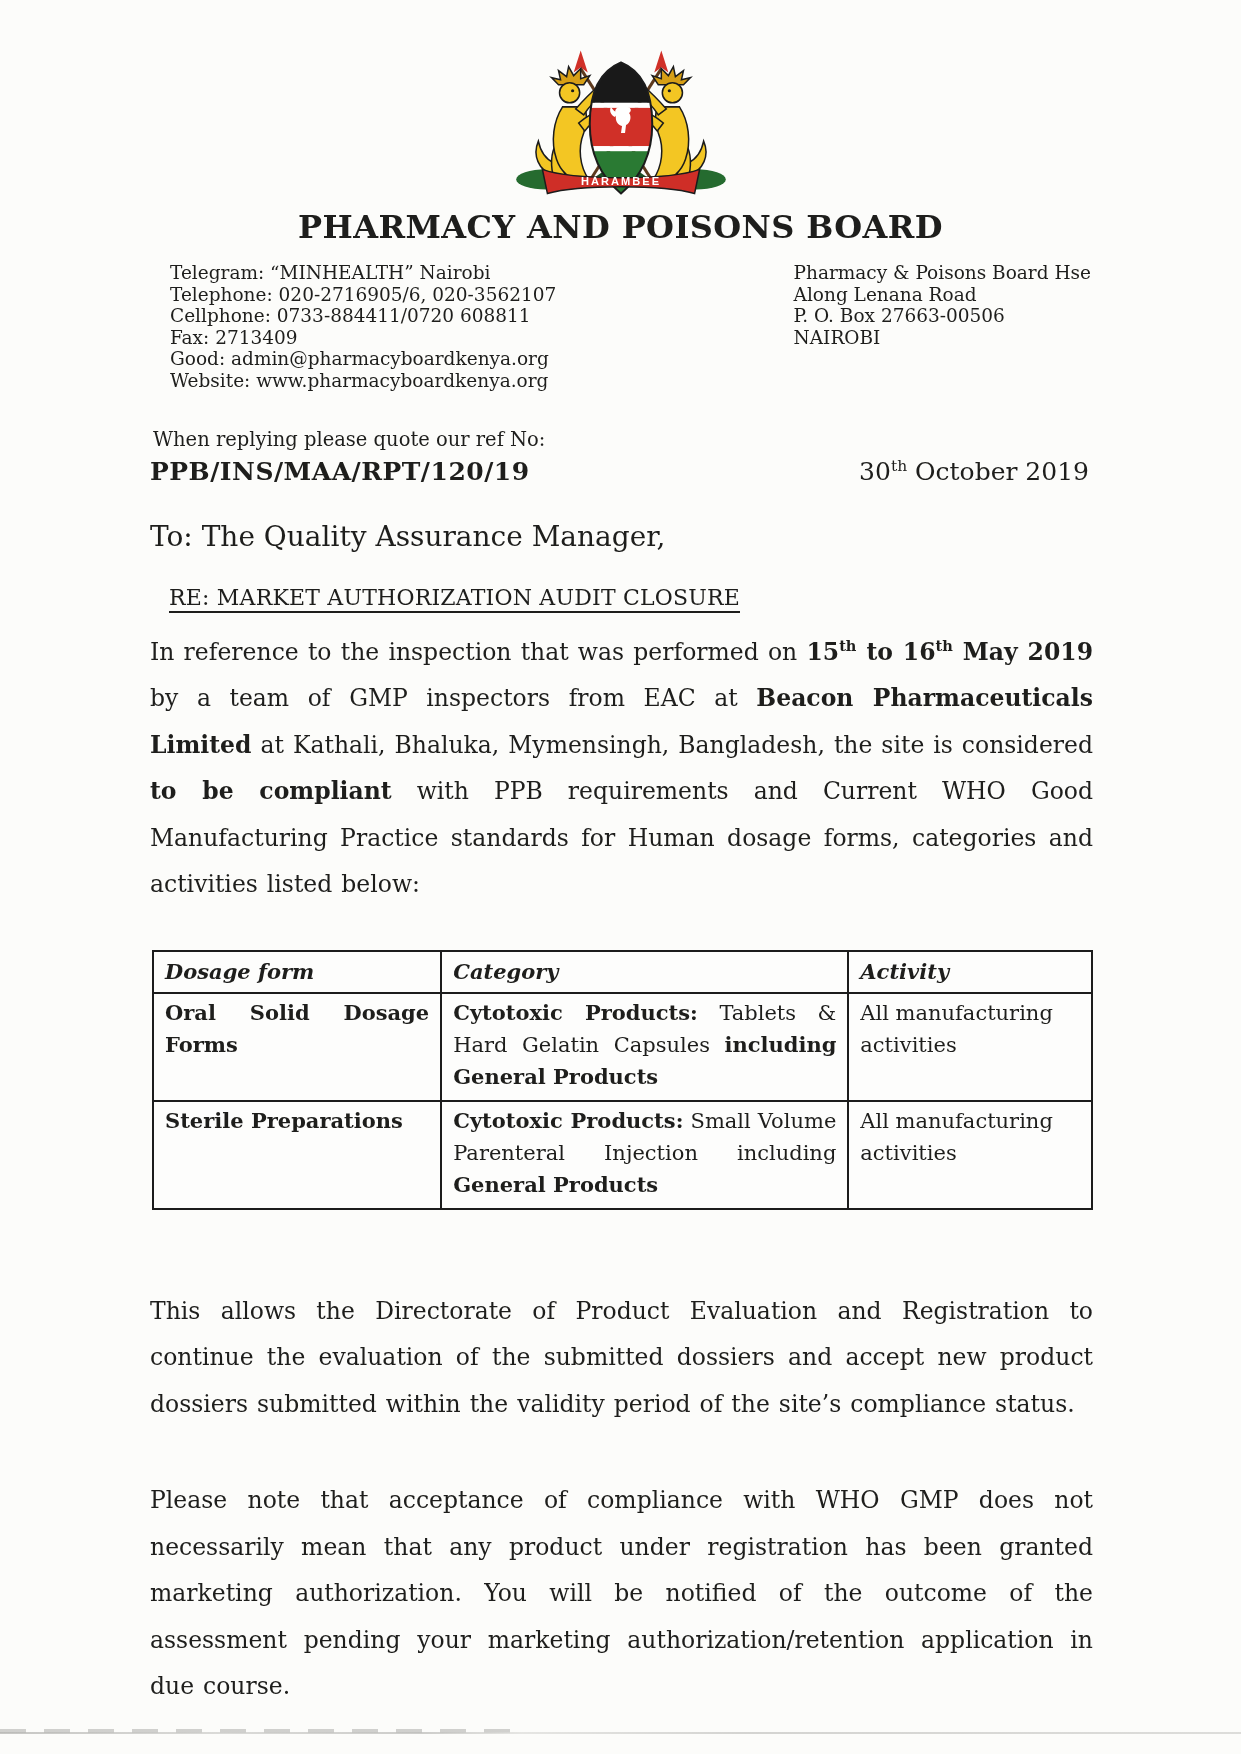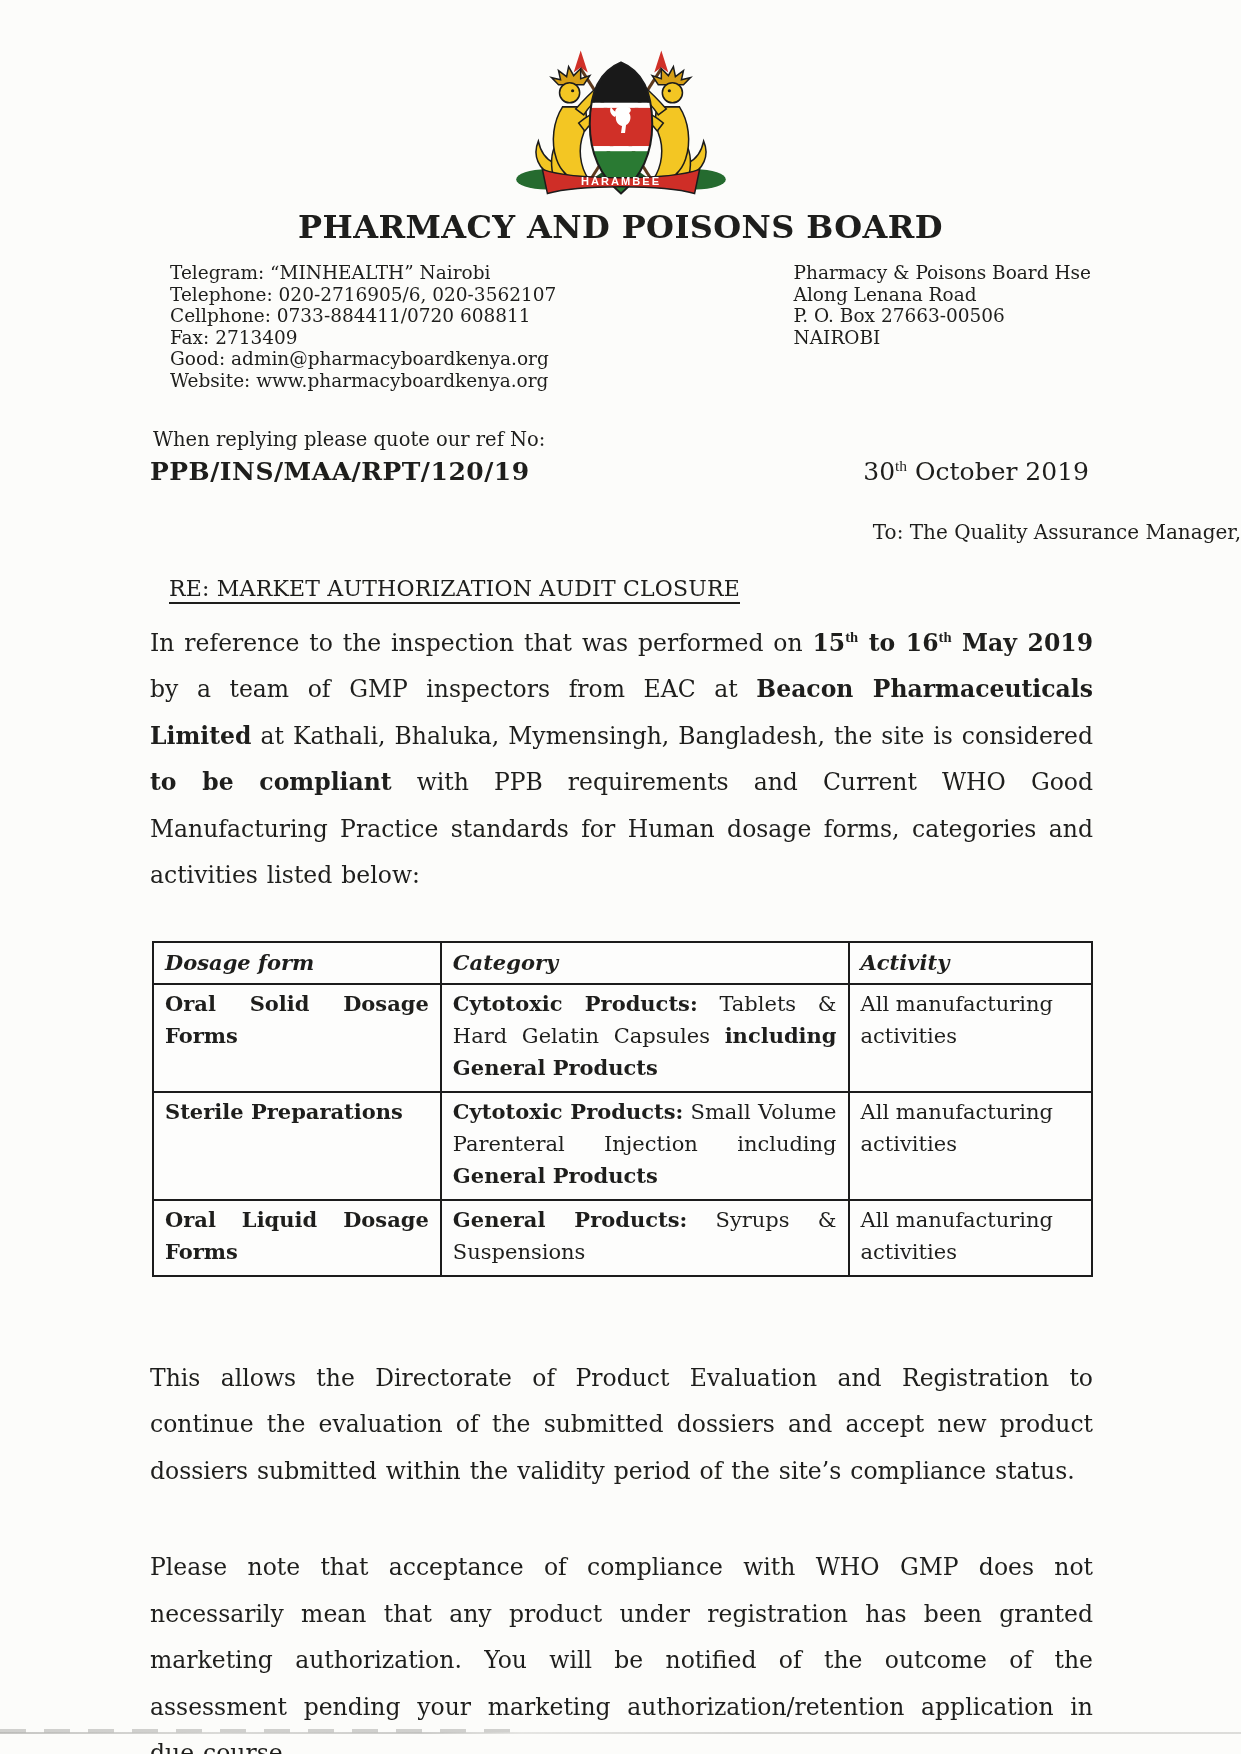--- a/index.html
+++ b/index.html
@@ -18,23 +18,23 @@
   .board{font-size:32px;font-weight:bold;letter-spacing:.4px;margin-top:10px;}
 
   .addr-row{display:flex;justify-content:space-between;align-items:flex-start;
     padding:16px 150px 0 170px;font-size:18.5px;line-height:21.6px;}
   .addr-col div{white-space:nowrap;}
 
   .quote{padding:36px 0 0 153px;font-size:19.5px;}
   .ref-row{display:flex;justify-content:space-between;align-items:baseline;padding:6px 152px 0 150px;}
   .ref-no{font-size:25px;font-weight:bold;letter-spacing:.5px;}
   .date{font-size:25px;}
-  sup{font-size:62%;vertical-align:super;line-height:0;font-family:Liberation Serif, serif;}
+  sup{font-size:62%;vertical-align:super;line-height:0;}
 
-  .to-line{padding:34px 0 0 150px;font-size:20px;text-align:right;}
+  .to-line{padding:34px 0 0 150px;font-size:28px;}
   .subject{padding:32px 0 0 150px;font-size:22px;font-weight:normal;letter-spacing:.2px;margin-left:19px;}
   .subject .u{display:inline-block;border-bottom:2.5px solid #1e1e1c;padding-bottom:1px;}
 
   .body-p{margin:0;padding:0 148px 0 150px;text-align:justify;
     font-size:23.5px;line-height:46.5px;word-spacing:1.5px;}
   .p1{margin-top:16px;}
   .p2{margin-top:78px;}
   .p3{margin-top:50px;}
 
   .table-wrap{margin:42px 148px 0 152px;}
@@ -157,25 +157,20 @@
         <tr>
           <td class="form">Oral Solid Dosage Forms</td>
           <td class="cat"><b>Cytotoxic Products:</b><span> Tablets &amp; Hard Gelatin Capsules </span><b>including General Products</b></td>
           <td class="act">All manufacturing activities</td>
         </tr>
         <tr>
           <td class="form">Sterile Preparations</td>
           <td class="cat"><b>Cytotoxic Products:</b><span> Small Volume Parenteral Injection including </span><b>General Products</b></td>
           <td class="act">All manufacturing activities</td>
         </tr>
-        <tr>
-          <td class="form">Oral Liquid Dosage Forms</td>
-          <td class="cat"><b>General Products:</b><span> Syrups &amp; Suspensions</span><b></b></td>
-          <td class="act">All manufacturing activities</td>
-        </tr>
       </tbody>
     </table>
   </div>
 
   <p class="body-p p2">This allows the Directorate of Product Evaluation and Registration to continue the evaluation of the submitted dossiers and accept new product dossiers submitted within the validity period of the site’s compliance status.</p>
 
   <p class="body-p p3">Please note that acceptance of compliance with WHO GMP does not necessarily mean that any product under registration has been granted marketing authorization. You will be notified of the outcome of the assessment pending your marketing authorization/retention application in due course.</p>
 
   <div class="scan-smudge"></div>
   <div class="scan-line"></div>

